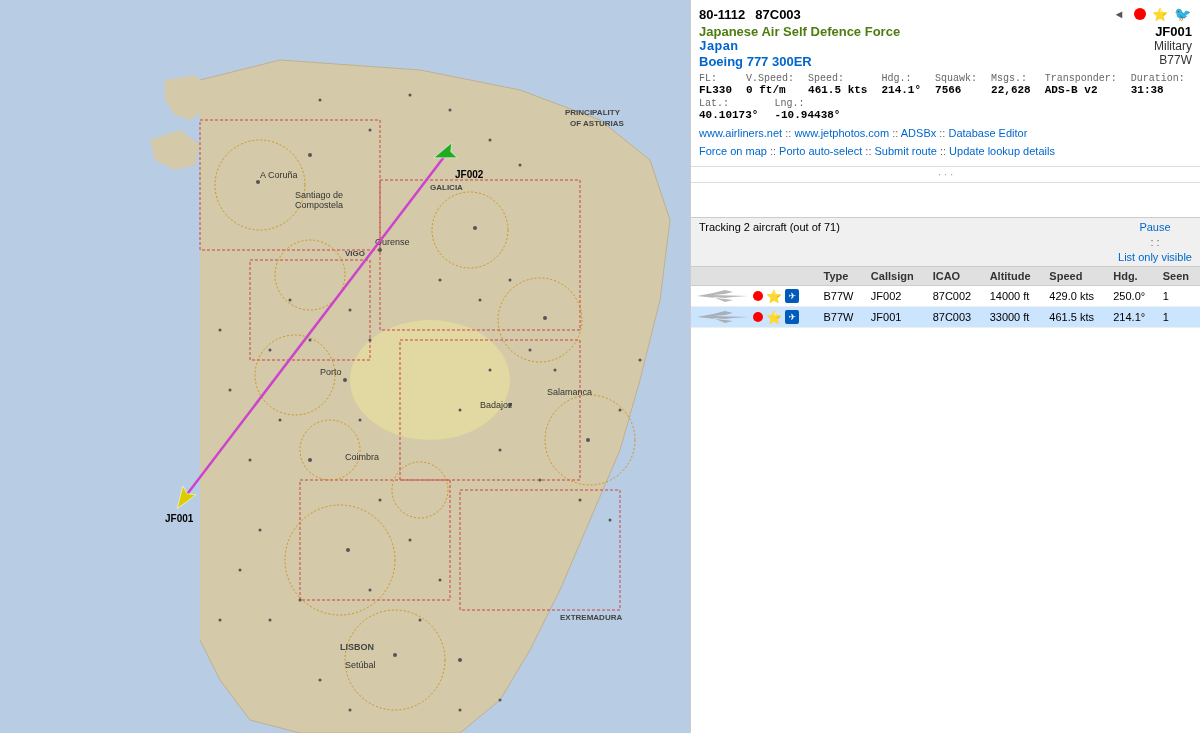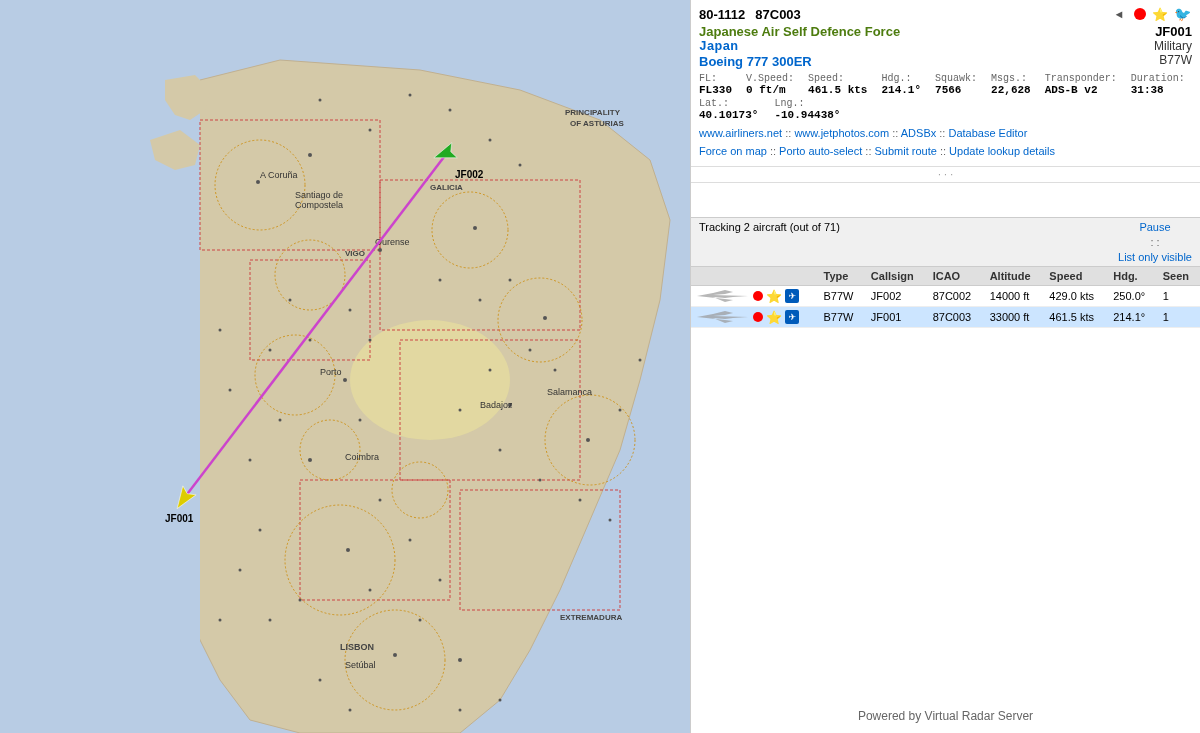--- a/index.html
+++ b/index.html
@@ -517,17 +517,14 @@
             <td>87C003</td>
             <td>33000 ft</td>
             <td>461.5 kts</td>
             <td>214.1°</td>
             <td>1</td>
           </tr>
         </tbody>
     </table>
   </div>
 
-  <div class="powered-by">
-    <span>Powered by Virtual Radar Server</span>
-  </div>
 
 </div>
 
 </body></html>

